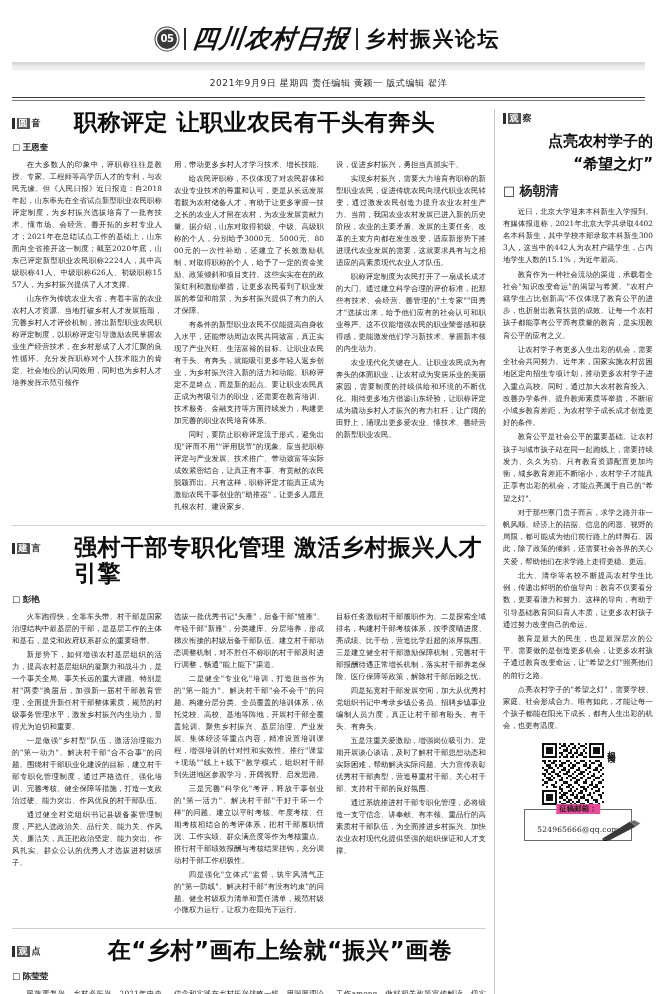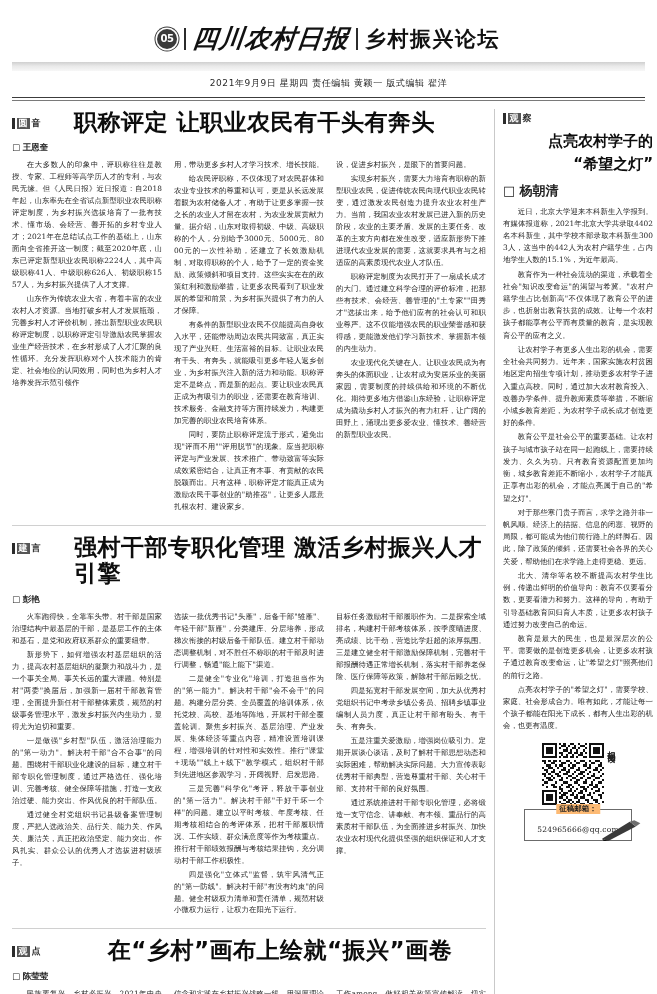--- a/index.html
+++ b/index.html
@@ -142,21 +142,21 @@
     display:flex;justify-content:center;
   }
   .mail-box{
     border:1px solid #6b6b6b;
     padding:7px 8px 4px 8px;
     position:relative;width:108px;box-sizing:border-box;
     text-align:center;
   }
   .mail-label{
     position:absolute;top:-6px;left:50%;transform:translateX(-50%);
-    background:#fdba74;padding:0 3px;font-size:7.5px;font-weight:bold;color:#222;
+    background:#ec4899;padding:0 3px;font-size:7.5px;font-weight:bold;color:#222;
     white-space:nowrap;
   }
   .mail-addr{
     font-family:"DejaVu Serif","Liberation Serif",serif;
     font-size:7.5px;color:#1a1a1a;letter-spacing:0.2px;
   }
   .pen{
     position:absolute;right:-14px;bottom:-2px;
     width:46px;height:22px;
   }
@@ -203,21 +203,21 @@
             <p class="ptext">在大多数人的印象中，评职称往往是教授、专家、工程师等高学历人才的专利，与农民无缘。但《人民日报》近日报道：自2018年起，山东率先在全省试点新型职业农民职称评定制度，为乡村振兴选拔培育了一批有技术、懂市场、会经营、善开拓的乡村专业人才；2021年在总结试点工作的基础上，山东面向全省推开这一制度；截至2020年底，山东已评定新型职业农民职称2224人，其中高级职称41人、中级职称626人、初级职称1557人，为乡村振兴提供了人才支撑。</p>
             <p class="ptext">山东作为传统农业大省，有着丰富的农业农村人才资源。当地打破乡村人才发展瓶颈，完善乡村人才评价机制，推出新型职业农民职称评定制度，以职称评定引导激励农民掌握农业生产经营技术，在乡村形成了人才汇聚的良性循环。充分发挥职称对个人技术能力的肯定、社会地位的认同效用，同时也为乡村人才培养发挥示范引领作</p>
           </div>
           <div class="col">
             <p class="ptext noind">用，带动更多乡村人才学习技术、增长技能。</p>
             <p class="ptext">给农民评职称，不仅体现了对农民群体和农业专业技术的尊重和认可，更是从长远发展着眼为农村储备人才，有助于让更多掌握一技之长的农业人才留在农村，为农业发展贡献力量。据介绍，山东对取得初级、中级、高级职称的个人，分别给予3000元、5000元、8000元的一次性补助，还建立了长效激励机制，对取得职称的个人，给予了一定的资金奖励、政策倾斜和项目支持。这些实实在在的政策红利和激励举措，让更多农民看到了职业发展的希望和前景，为乡村振兴提供了有力的人才保障。</p>
             <p class="ptext">有条件的新型职业农民不仅能提高自身收入水平，还能带动周边农民共同致富，真正实现了产业兴旺、生活富裕的目标。让职业农民有干头、有奔头，就能吸引更多年轻人返乡创业，为乡村振兴注入新的活力和动能。职称评定不是终点，而是新的起点。要让职业农民真正成为有吸引力的职业，还需要在教育培训、技术服务、金融支持等方面持续发力，构建更加完善的职业农民培育体系。</p>
             <p class="ptext">同时，要防止职称评定流于形式，避免出现"评而不用""评用脱节"的现象。应当把职称评定与产业发展、技术推广、带动致富等实际成效紧密结合，让真正有本事、有贡献的农民脱颖而出。只有这样，职称评定才能真正成为激励农民干事创业的"助推器"，让更多人愿意扎根农村、建设家乡。</p>
           </div>
           <div class="col">
-            <p class="ptext noind">设，促进乡村振兴，是眼下的首要问题。</p>
+            <p class="ptext noind">设，促进乡村振兴，勇担当真抓实干。</p>
             <p class="ptext">实现乡村振兴，需要大力培育有职称的新型职业农民，促进传统农民向现代职业农民转变，通过激发农民创造力提升农业农村生产力。当前，我国农业农村发展已进入新的历史阶段，农业的主要矛盾、发展的主要任务、改革的主攻方向都在发生改变，适应新形势下推进现代农业发展的需要，这就要求具有与之相适应的高素质现代农业人才队伍。</p>
             <p class="ptext">职称评定制度为农民打开了一扇成长成才的大门。通过建立科学合理的评价标准，把那些有技术、会经营、善管理的"土专家""田秀才"选拔出来，给予他们应有的社会认可和职业尊严。这不仅能增强农民的职业荣誉感和获得感，更能激发他们学习新技术、掌握新本领的内生动力。</p>
             <p class="ptext">农业现代化关键在人。让职业农民成为有奔头的体面职业，让农村成为安居乐业的美丽家园，需要制度的持续供给和环境的不断优化。期待更多地方借鉴山东经验，让职称评定成为撬动乡村人才振兴的有力杠杆，让广阔的田野上，涌现出更多爱农业、懂技术、善经营的新型职业农民。</p>
           </div>
         </div>
       </div>
 
       <div class="art-sep"></div>
 
       <div class="h-article">

